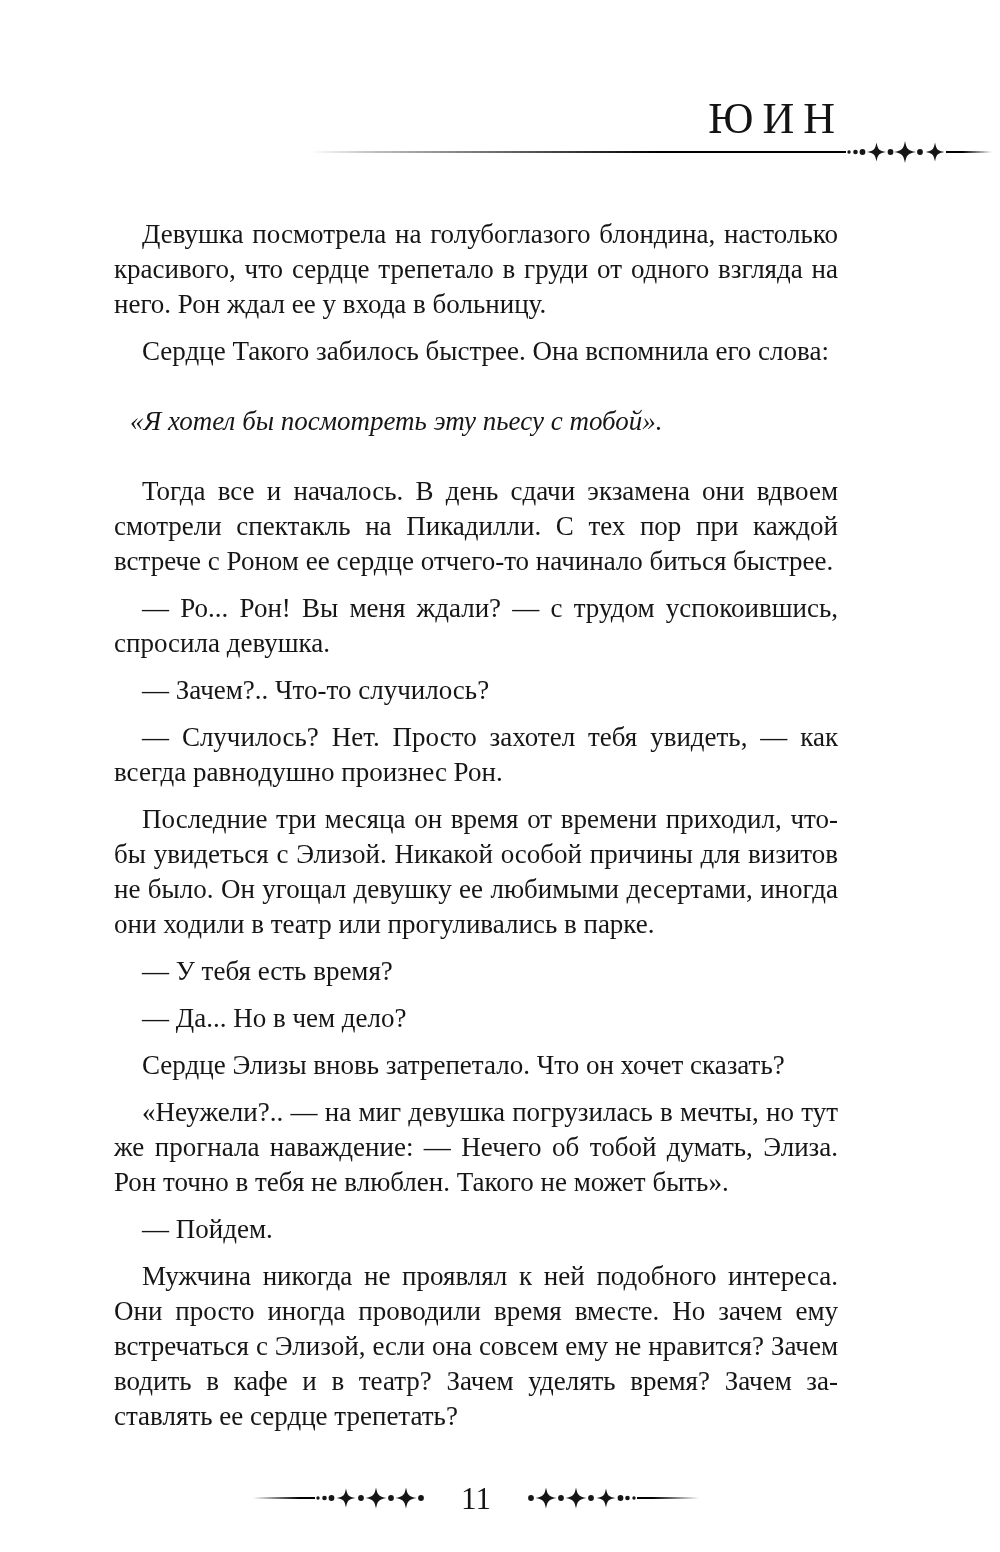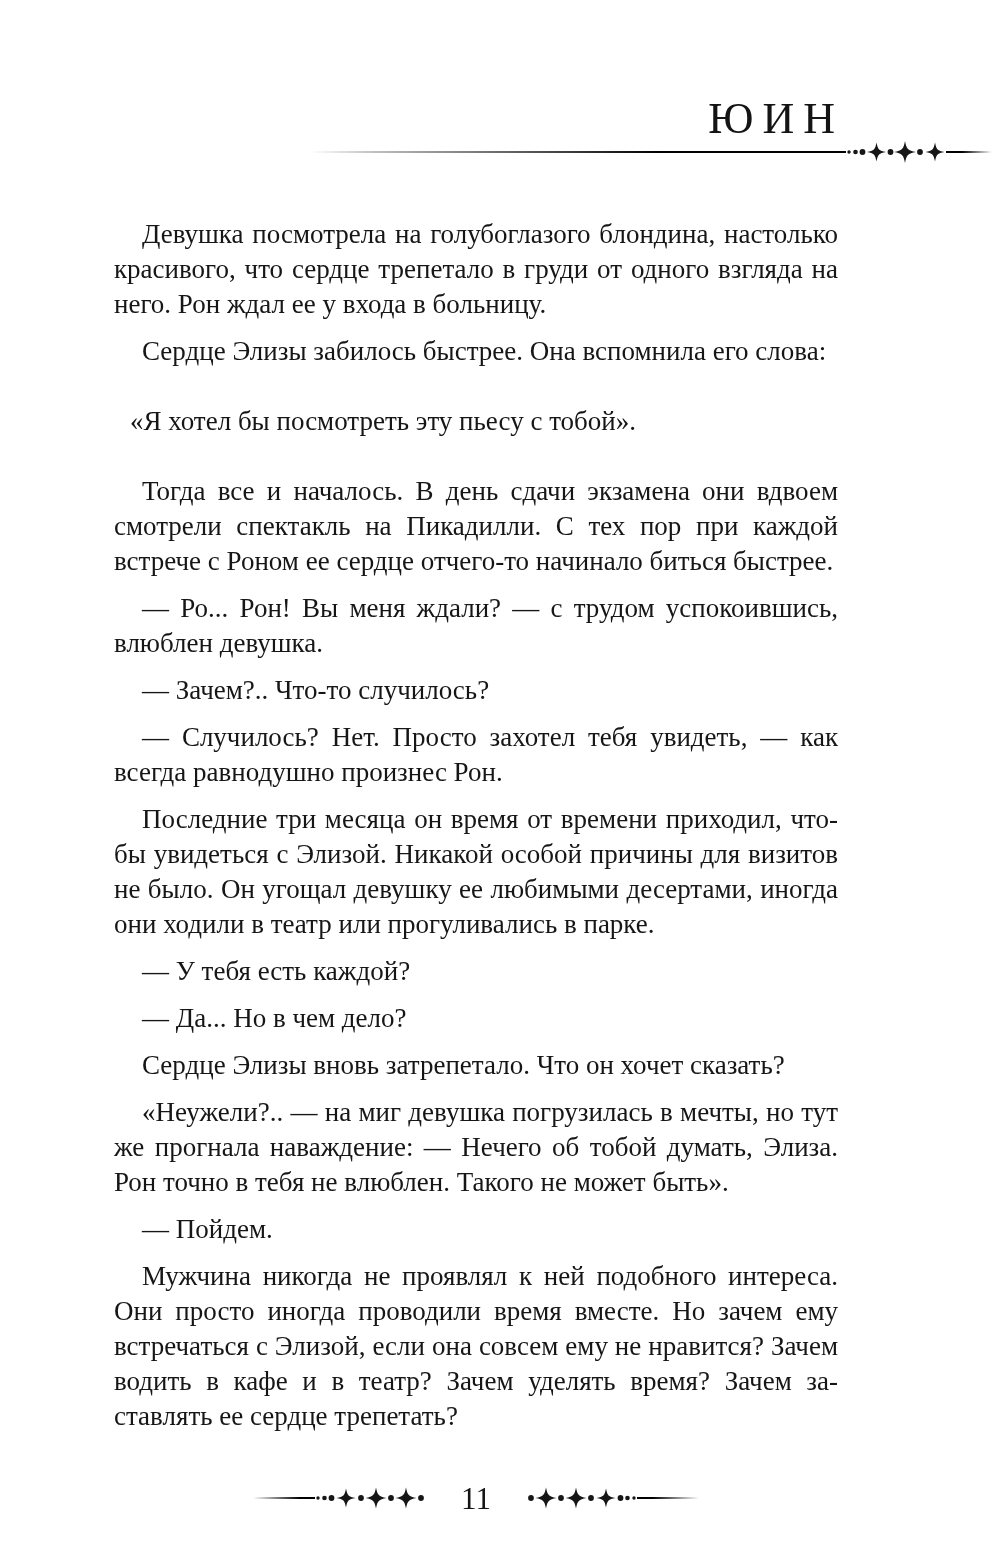--- a/index.html
+++ b/index.html
@@ -55,20 +55,21 @@
     line-height: 35px;
     text-align: justify;
     hyphens: manual;
     -webkit-hyphens: manual;
   }
   .page-body p.para {
     margin: 12px;
     text-indent: 28px;
   }
   .page-body p.para.quote {
+    font-style: italic;
     margin: 35px 0;
   }
 
   
   .page-footer {
     position: absolute;
     top: 1478px;
     left: 102px;
     width: 748px;
     height: 40px;
@@ -119,28 +120,28 @@
           <use href="#star4" transform="translate(89,12) scale(0.95)"></use>
         </g>
       </svg>
       <div class="rule-fade-out"></div>
     </div>
   </header>
 
   <main class="page-body">
 
   <p class="para">Девушка посмотрела на голубоглазого блондина, настолько красивого, что сердце трепетало в груди от одного взгляда на него. Рон ждал ее у входа в больницу.</p>
-      <p class="para">Сердце Элизы забилось быстрее. Она вспомнила его слова:</p>
+      <p class="para">Сердце Такого забилось быстрее. Она вспомнила его слова:</p>
       <p class="para quote">«Я хотел бы посмотреть эту пьесу с тобой».</p>
       <p class="para">Тогда все и началось. В день сдачи экзамена они вдвоем смо­трели спектакль на Пикадилли. С тех пор при каждой встрече с Роном ее сердце отчего-то начинало биться быстрее.</p>
-      <p class="para">— Ро... Рон! Вы меня ждали? — с трудом успокоившись, влюблен девушка.</p>
+      <p class="para">— Ро... Рон! Вы меня ждали? — с трудом успокоившись, спросила девушка.</p>
       <p class="para">— Зачем?.. Что-то случилось?</p>
       <p class="para">— Случилось? Нет. Просто захотел тебя увидеть, — как всегда равнодушно произнес Рон.</p>
       <p class="para">Последние три месяца он время от времени приходил, что­бы увидеться с Элизой. Никакой особой причины для визитов не было. Он угощал девушку ее любимыми десертами, иногда они ходили в театр или прогуливались в парке.</p>
-      <p class="para">— У тебя есть каждой?</p>
+      <p class="para">— У тебя есть время?</p>
       <p class="para">— Да... Но в чем дело?</p>
       <p class="para">Сердце Элизы вновь затрепетало. Что он хочет сказать?</p>
       <p class="para">«Неужели?.. — на миг девушка погрузилась в мечты, но тут же прогнала наваждение: — Нечего об тобой думать, Элиза. Рон точно в тебя не влюблен. Такого не может быть».</p>
       <p class="para">— Пойдем.</p>
       <p class="para">Мужчина никогда не проявлял к ней подобного интереса. Они просто иногда проводили время вместе. Но зачем ему встречаться с Элизой, если она совсем ему не нравится? За­чем водить в кафе и в театр? Зачем уделять время? Зачем за­ставлять ее сердце трепетать?</p>
     </main>
 
   <footer class="page-footer">
     <div class="f-line-left"></div>
     <svg class="orn" width="122" height="24" viewBox="0 0 122 24">

